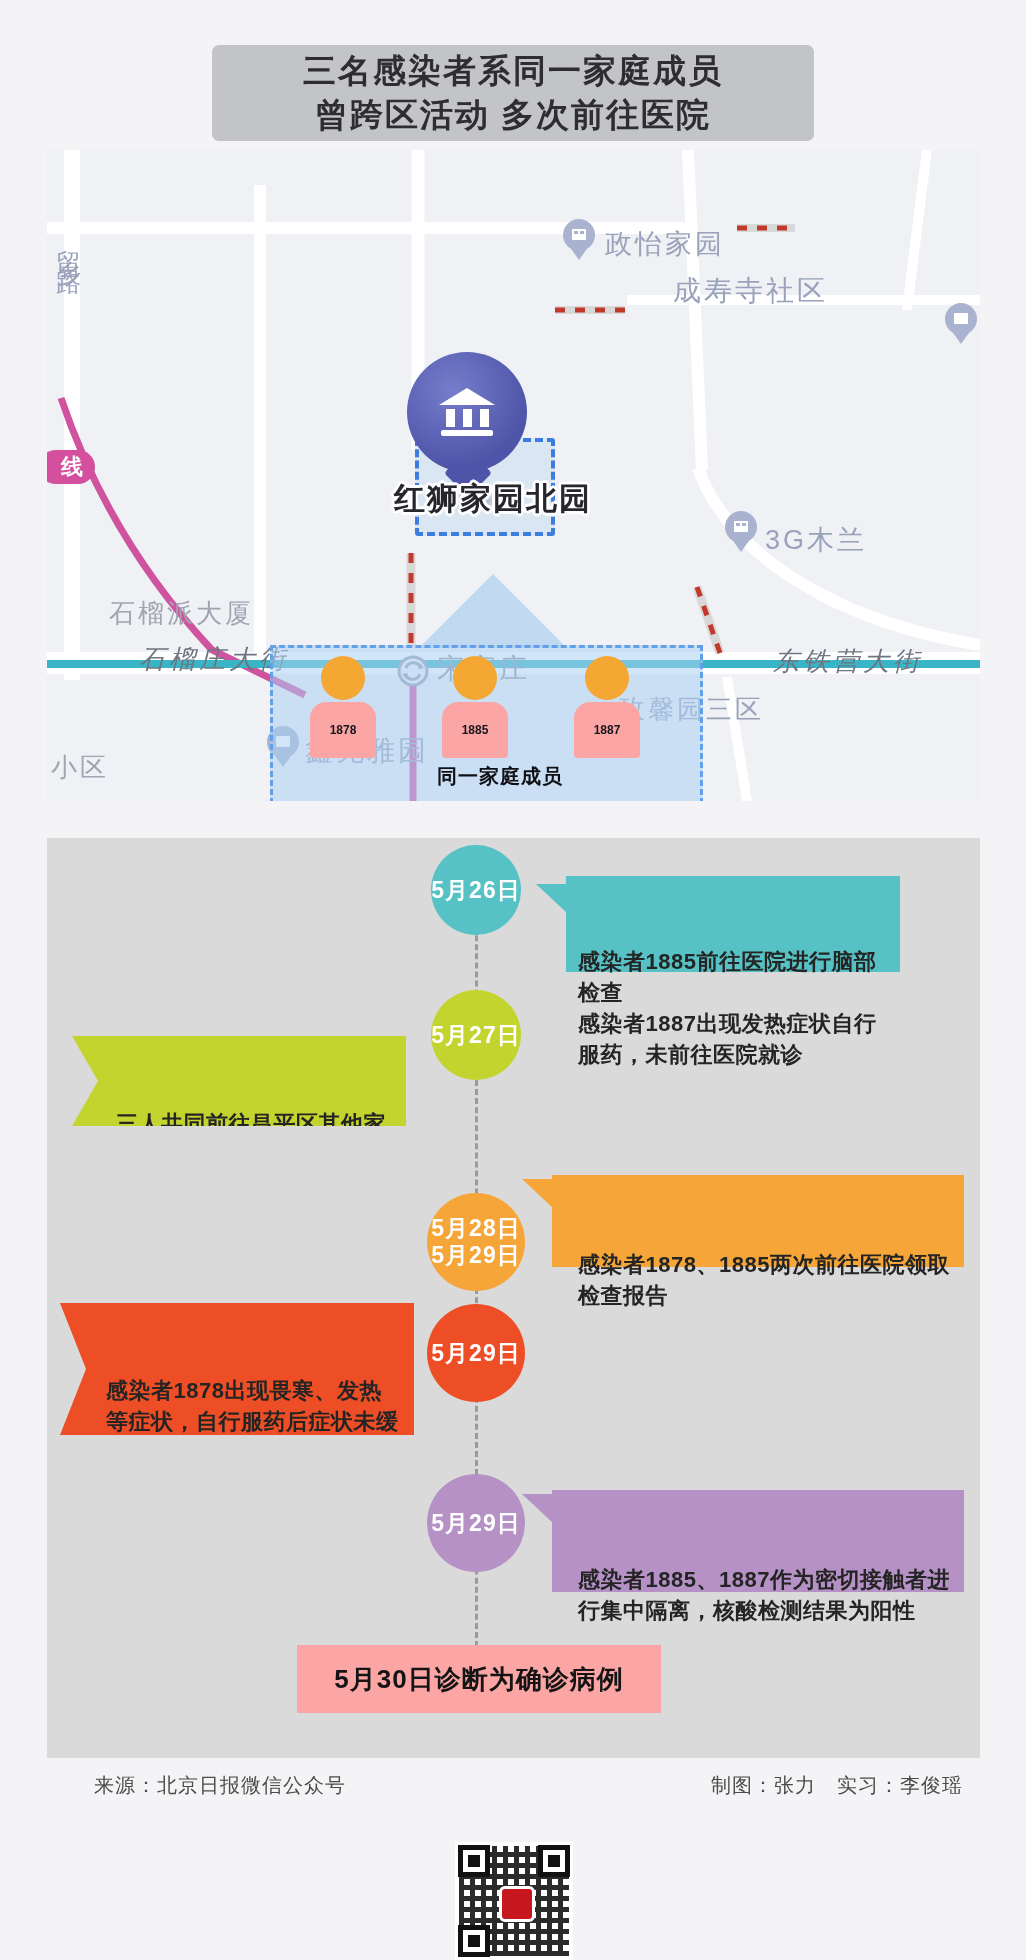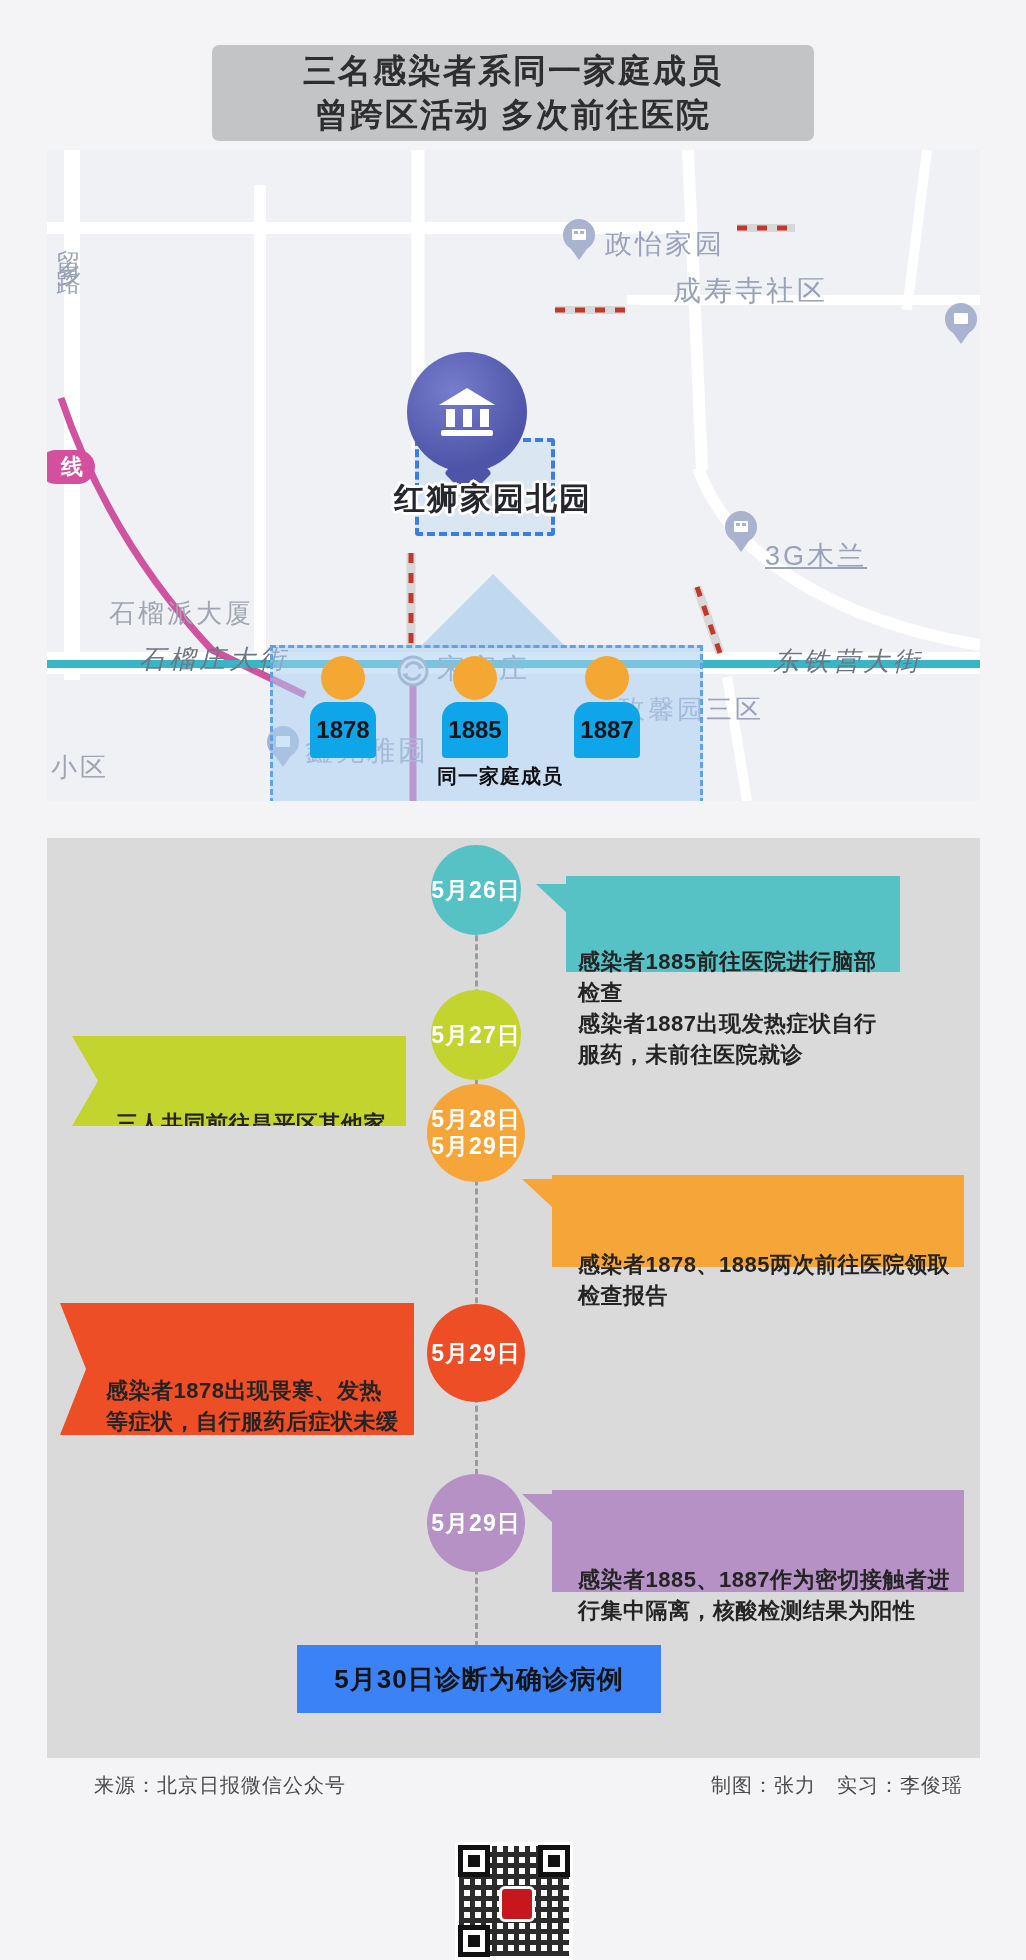--- a/index.html
+++ b/index.html
@@ -30,33 +30,33 @@
   .main-pin{position:absolute;left:360px;top:202px;width:120px;height:150px;}
   .main-pin .head{position:absolute;left:0;top:0;width:120px;height:120px;border-radius:50%;
                   background:radial-gradient(circle at 38% 32%,#767dcc,#4e55a8 70%);}
   .main-pin .tail{position:absolute;left:44px;top:104px;width:34px;height:34px;background:#4e55a8;transform:rotate(45deg);border-radius:4px;}
   .main-pin svg{position:absolute;left:32px;top:36px;}
   .region-label{position:absolute;left:318px;top:328px;width:256px;text-align:center;font-size:31px;font-weight:700;color:#26262d;letter-spacing:2px;
     text-shadow:-2px -2px 0 #fff,2px -2px 0 #fff,-2px 2px 0 #fff,2px 2px 0 #fff,0 3px 0 #fff,3px 0 0 #fff,-3px 0 0 #fff,0 -3px 0 #fff;}
   .station-icon{position:absolute;left:349px;top:504px;width:34px;height:34px;}
   .person{position:absolute;width:66px;height:104px;}
   .person .head{width:44px;height:44px;border-radius:50%;background:#f5a733;margin:0 auto;}
-  .person .body{width:66px;height:56px;margin-top:2px;background:#0ea5e9;border-radius:16px 16px 4px 4px;
-                display:flex;align-items:center;justify-content:center;font-size:24px;font-weight:700;color:#16161a;}
+  .person .body{width:66px;height:56px;margin-top:2px;background:#fca5a5;border-radius:16px 16px 4px 4px;
+                display:flex;align-items:center;justify-content:center;font-size:12px;font-weight:700;color:#16161a;}
   .family-caption{position:absolute;left:338px;top:613px;width:230px;text-align:center;font-size:20px;font-weight:700;color:#101014;letter-spacing:1px;}
 
   
   .panel{position:absolute;left:47px;top:838px;width:933px;height:920px;background:#dadadb;}
   .connector{position:absolute;left:475px;top:890px;height:757px;border-left:3px dashed #9b9b9b;z-index:1;}
   .circle{position:absolute;border-radius:50%;display:flex;flex-direction:column;align-items:center;justify-content:center;
           color:#fff;font-weight:700;font-size:23px;line-height:27px;z-index:2;letter-spacing:1px;}
   .circle .date2:empty{display:none;}
   .c0{left:431px;top:845px;width:90px;height:90px;}
   .c1{left:431px;top:990px;width:90px;height:90px;}
-  .c2{left:427px;top:1084px;width:98px;height:98px;}
+  .c2{left:427px;top:1193px;width:98px;height:98px;}
   .c3{left:427px;top:1304px;width:98px;height:98px;}
   .c4{left:427px;top:1474px;width:98px;height:98px;}
   .bubble{position:absolute;z-index:2;font-weight:700;font-size:22px;line-height:31px;color:#242424;
           white-space:pre-line;box-sizing:border-box;letter-spacing:0.5px;}
   .ptr{position:absolute;z-index:2;}
   .ptr-left{clip-path:polygon(0 0,100% 0,100% 100%);}      
   .ptr-right{clip-path:polygon(0 0,100% 45%,0 100%);}      
   .ptr-topright{clip-path:polygon(0 0,100% 0,0 100%);}     
   .notched{clip-path:polygon(0 0,100% 0,100% 100%,0 100%,26px 50%);}
   .b0{left:566px;top:876px;width:334px;height:96px;padding:8px 12px;}
@@ -148,21 +148,21 @@
 
     <div class="poi-pin" style="left:676px;top:360px;">
       <svg width="36" height="44">
           <circle cx="18" cy="17" r="16" fill="#a9b2cf"></circle>
           <polygon points="18,42 8,28 28,28" fill="#a9b2cf"></polygon>
           <rect x="11" y="11" width="14" height="11" rx="1" fill="#fff"></rect>
           <rect x="13" y="13" width="4" height="3" fill="#a9b2cf"></rect>
           <rect x="19" y="13" width="4" height="3" fill="#a9b2cf"></rect>
         </svg>
     </div>
-    <div class="maplabel" style="left:718px;top:388px;font-size:27px;text-decoration:underline;">3G木兰</div>
+    <div class="maplabel" style="left:718px;top:372px;font-size:27px;">3G木兰</div>
 
     <div class="maplabel" style="left:572px;top:542px;font-size:26px;">玫馨园三区</div>
     <div class="maplabel" style="left:4px;top:600px;font-size:26px;color:#a0a5b1;">小区</div>
 
     <div class="poi-pin" style="left:218px;top:575px;">
       <svg width="36" height="44">
           <circle cx="18" cy="17" r="16" fill="#a9b2cf"></circle>
           <polygon points="18,42 8,28 28,28" fill="#a9b2cf"></polygon>
           <rect x="11" y="11" width="14" height="11" rx="1" fill="#fff"></rect>
         </svg>
@@ -258,21 +258,21 @@
 
   <div class="circle c4" style="background: rgb(181, 145, 197);">
     <span>5月29日</span>
 
   </div>
   <div class="bubble b4" style="background: rgb(181, 145, 197);">
     <div class="ptr ptr-left" style="left: -30px; top: 4px; width: 32px; height: 30px; background: rgb(181, 145, 197);"></div>
     <span>感染者1885、1887作为密切接触者进行集中隔离，核酸检测结果为阳性</span>
   </div>
 
-  <div class="conclusion" style="background: #3b82f6;">
+  <div class="conclusion" style="background: #fca5a5;">
     <span>5月30日诊断为确诊病例</span>
   </div>
 
   <div class="src">来源：北京日报微信公众号</div>
   <div class="credits">制图：张力　实习：李俊瑶</div>
 
   <div class="qr">
     <div class="mesh"></div>
     <div class="finder f-tl"></div>
     <div class="finder f-tr"></div>

